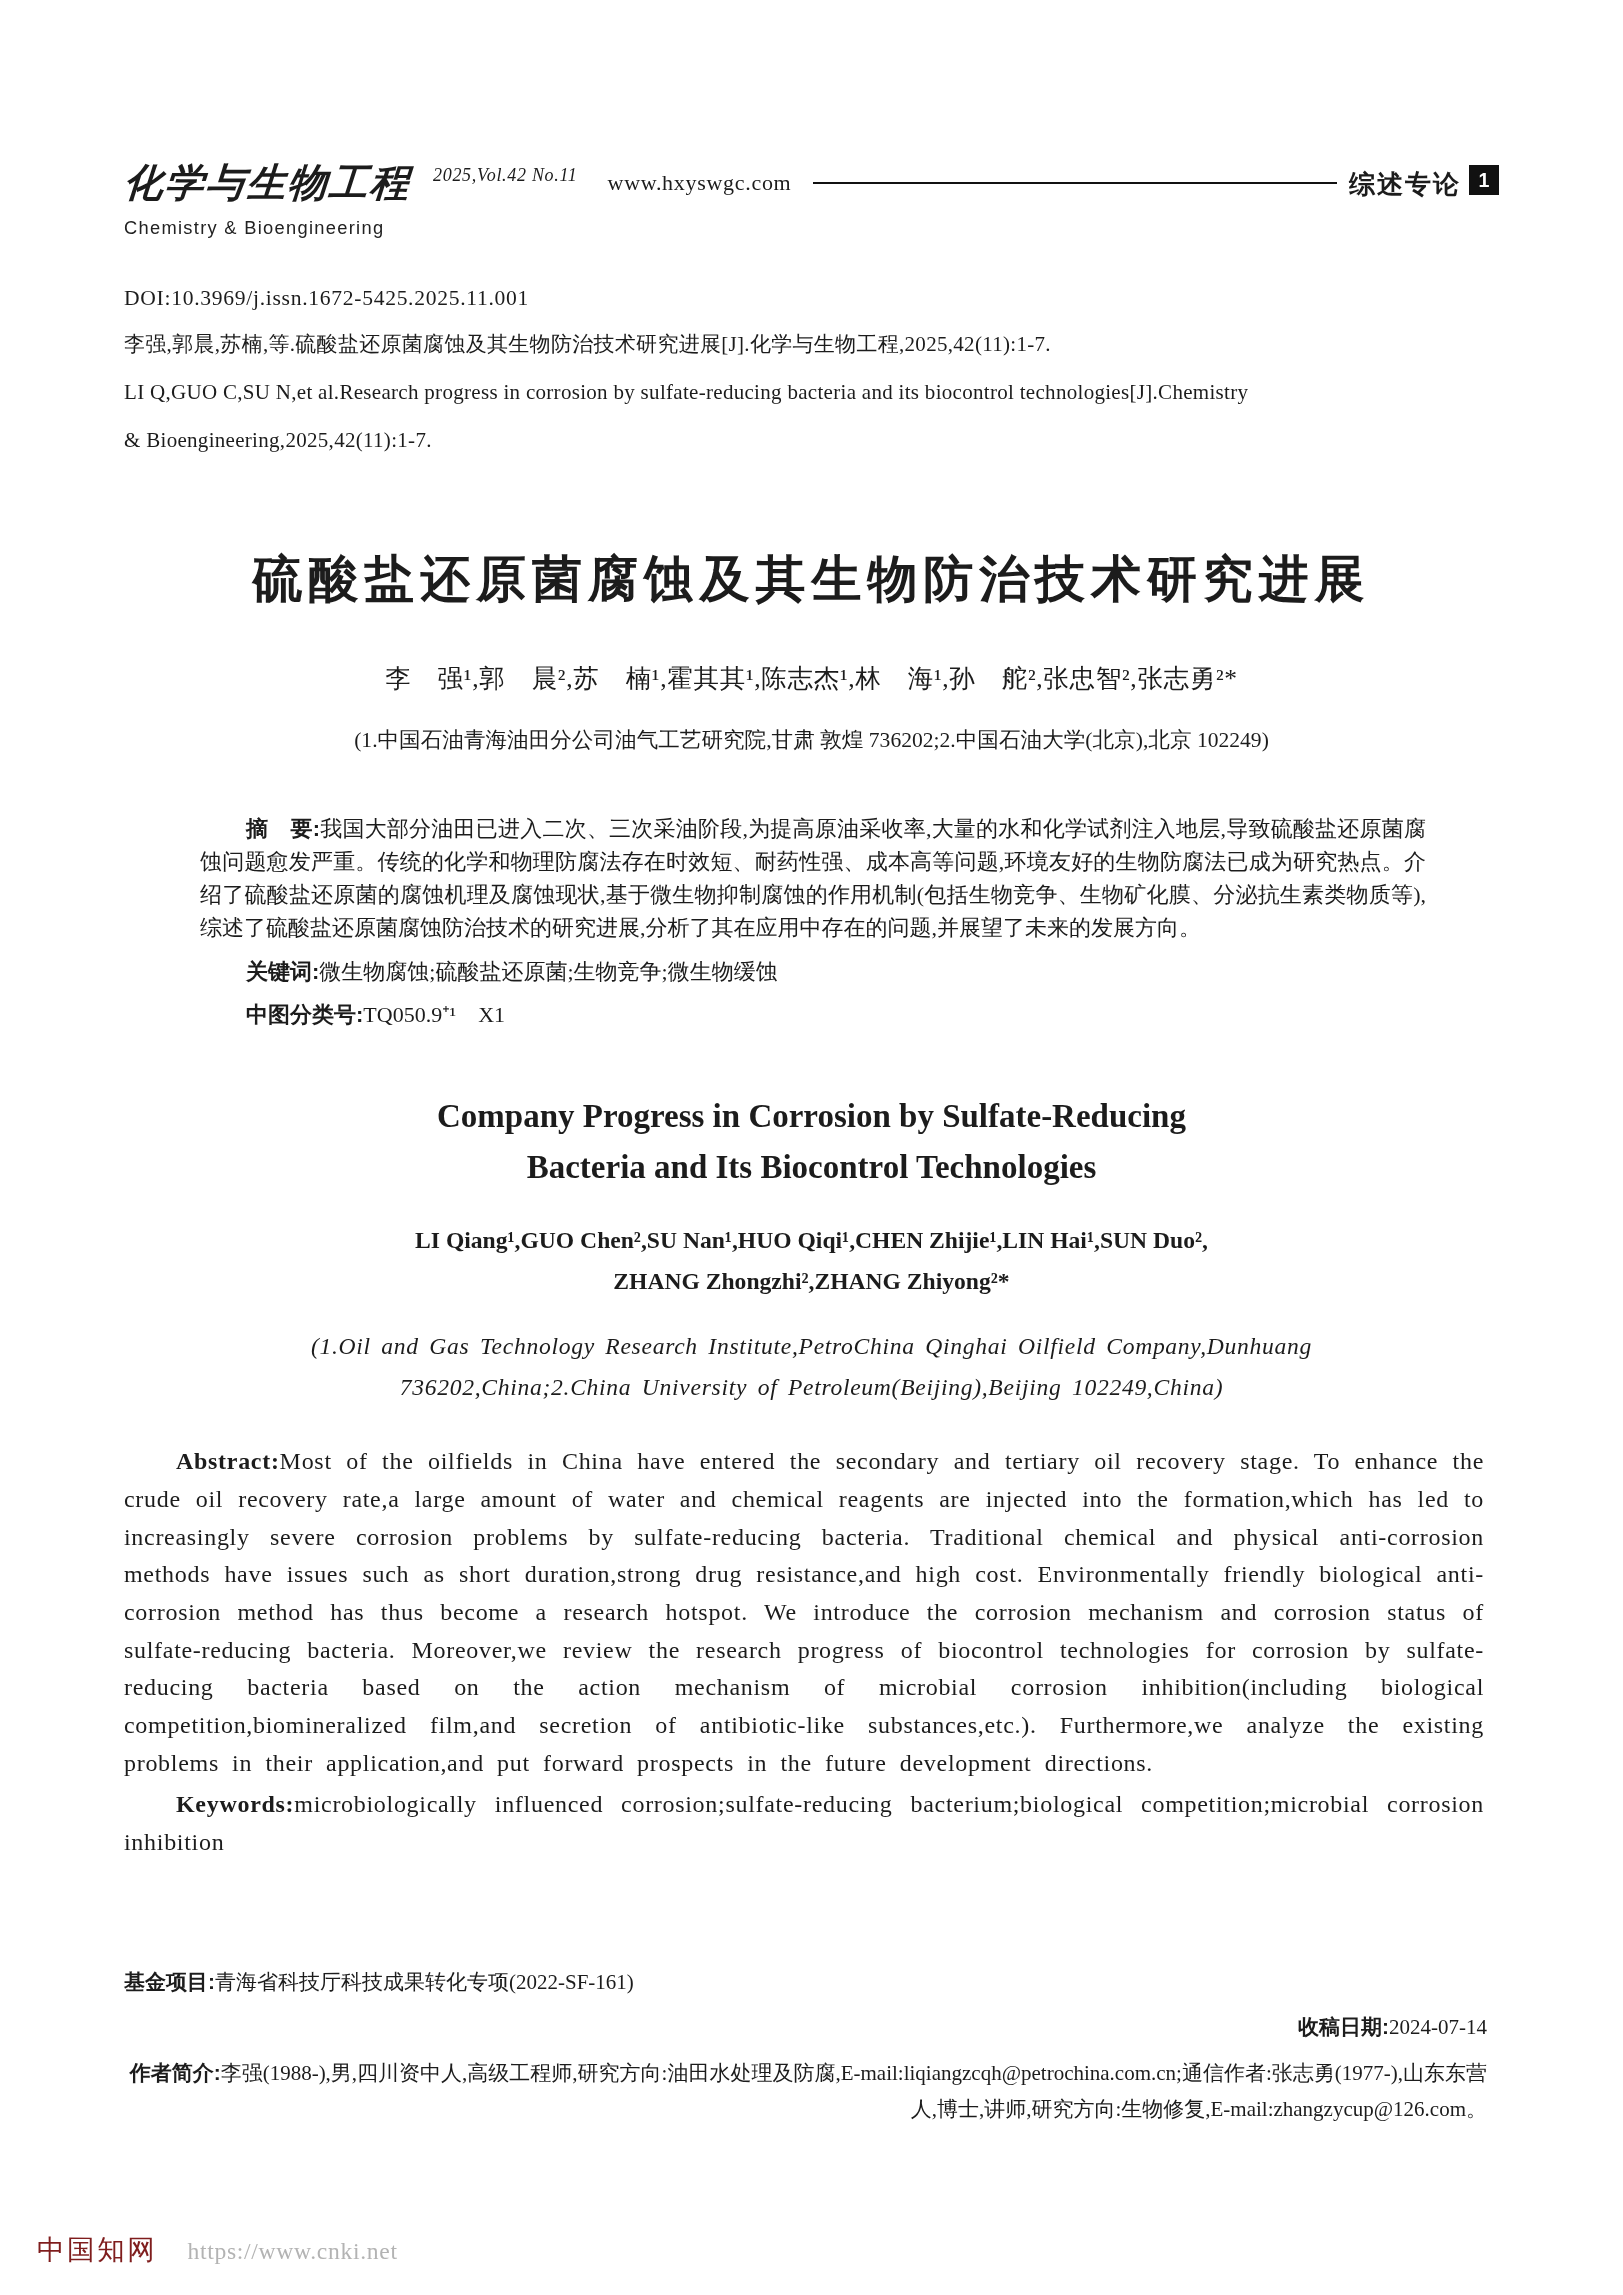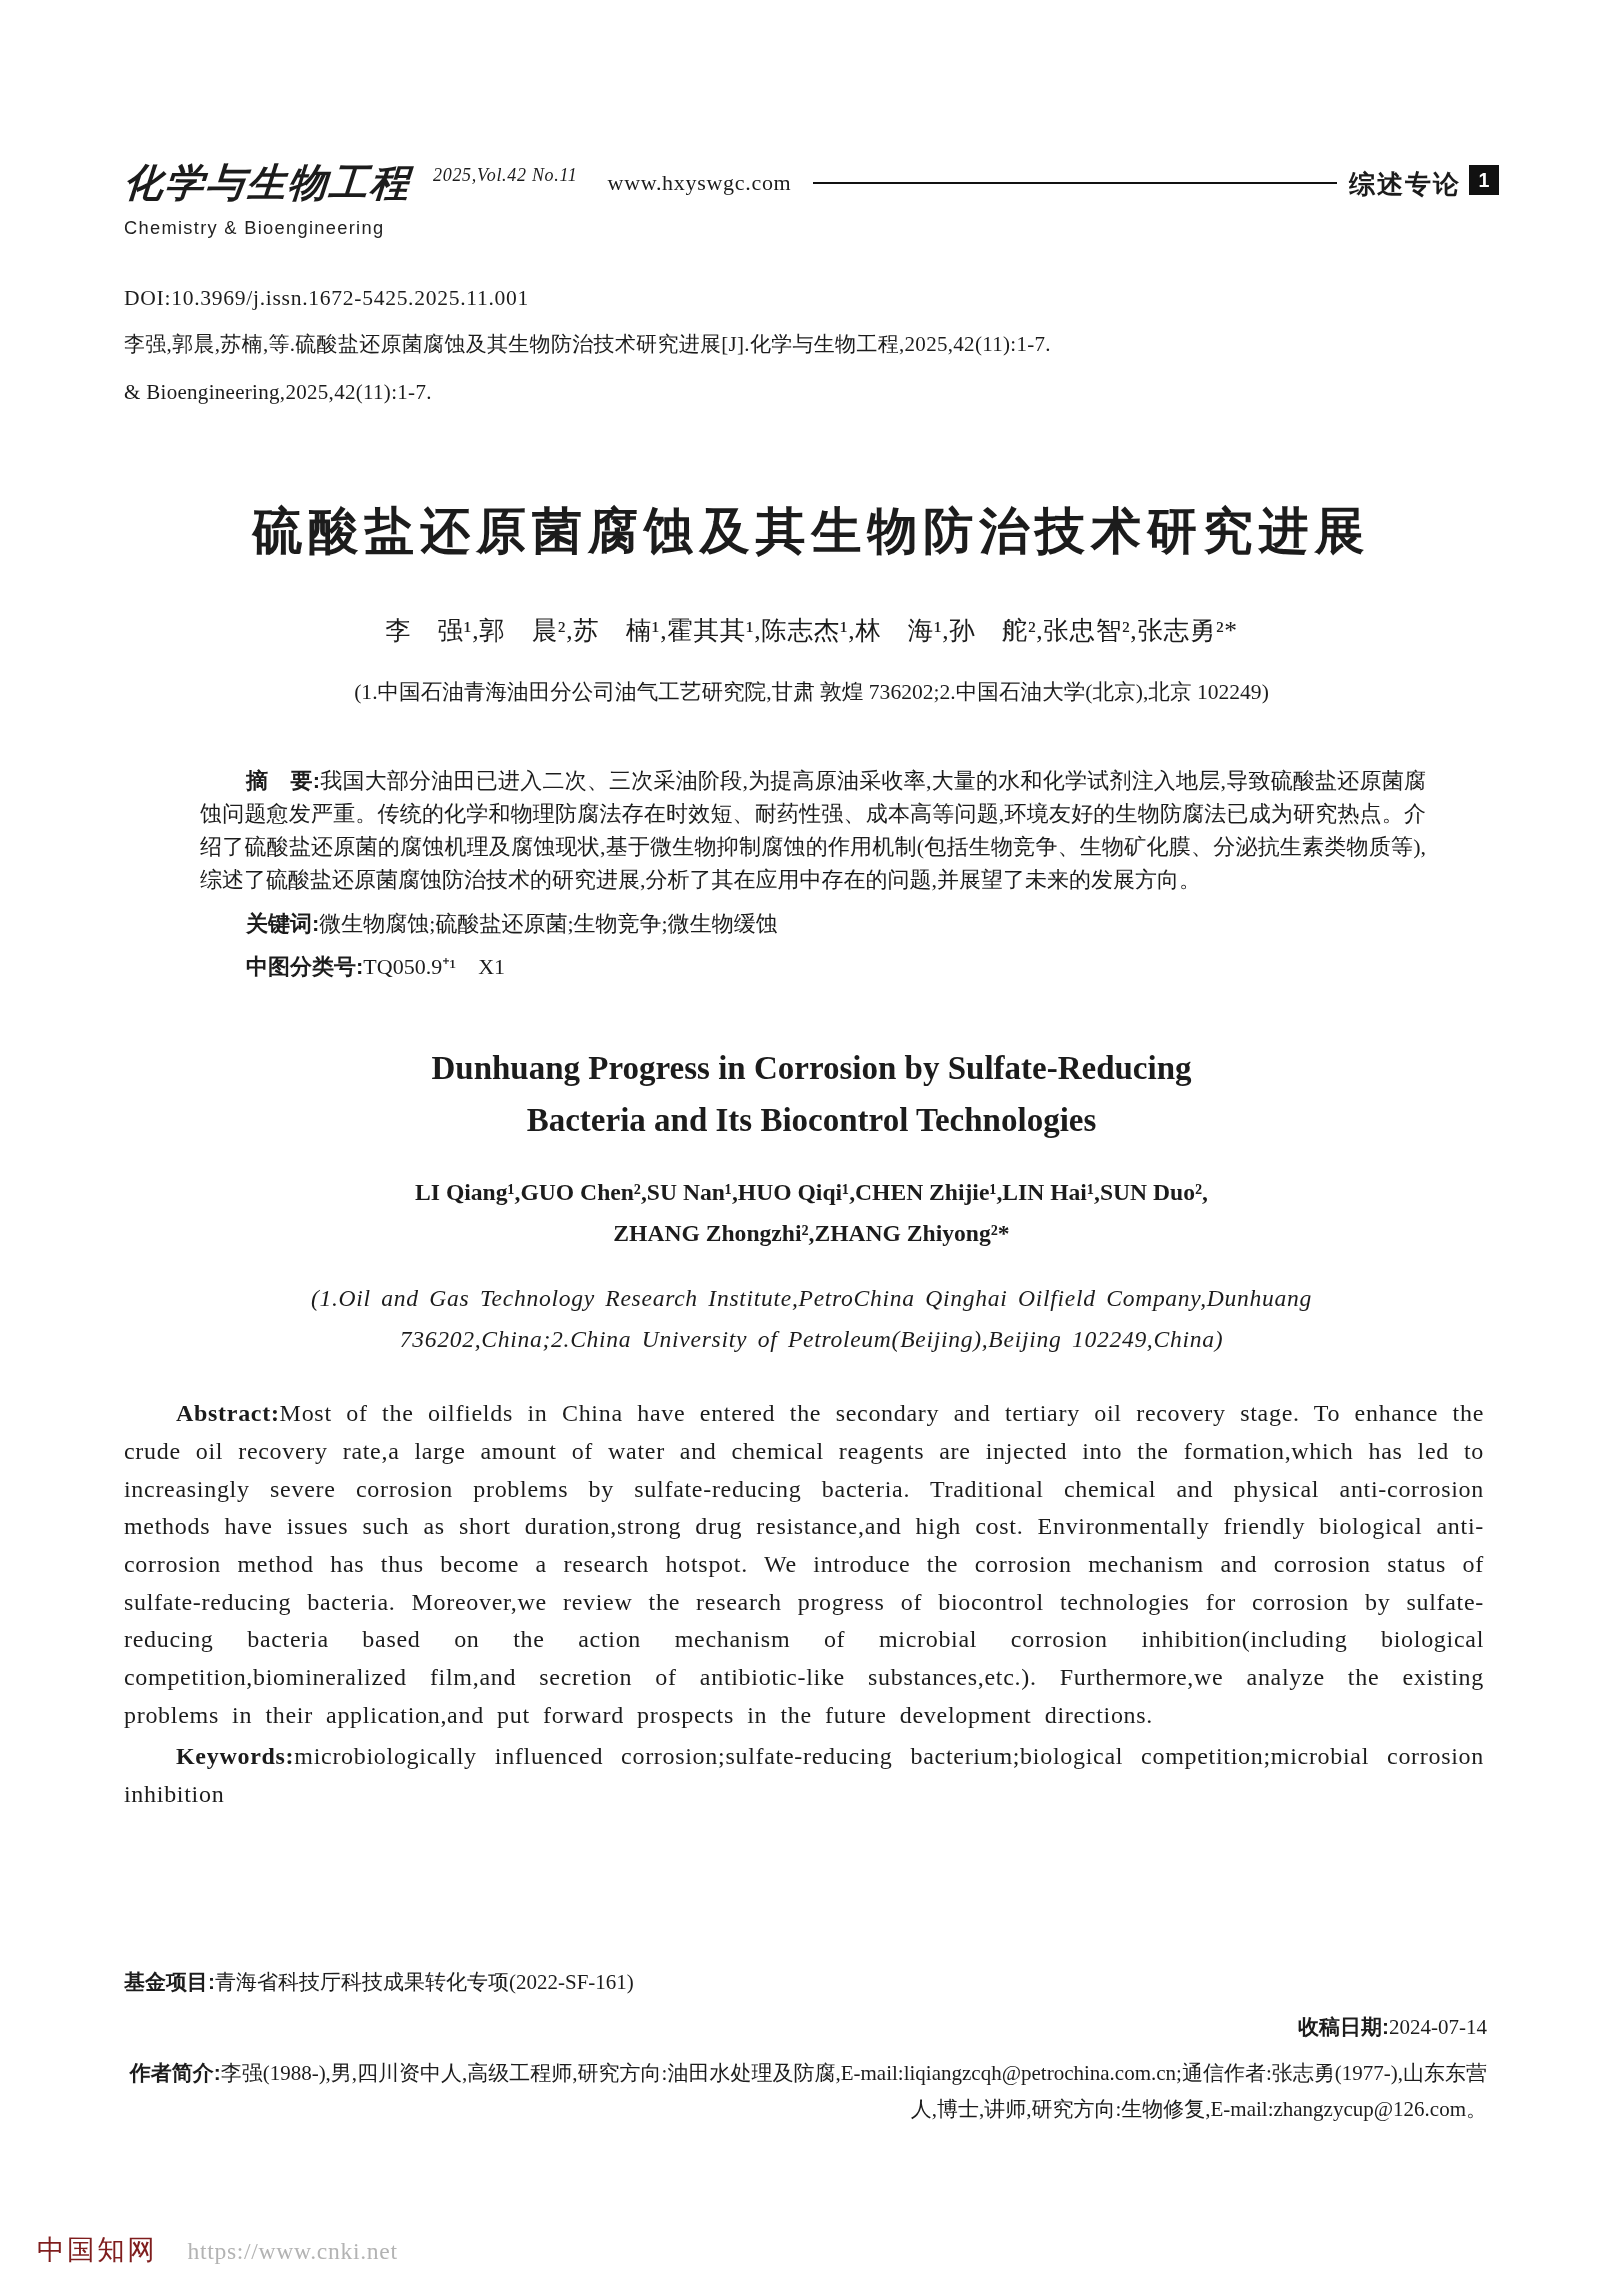--- a/index.html
+++ b/index.html
@@ -103,34 +103,35 @@
       </div>
       <div class="issue-info">2025,Vol.42 No.11</div>
       <div class="website">www.hxyswgc.com</div>
       <div class="header-rule"></div>
       <div class="column-title">综述专论</div>
       <div class="page-box">1</div>
     </div>
 
     <div class="doi">DOI:10.3969/j.issn.1672-5425.2025.11.001</div>
     <div class="cite">李强,郭晨,苏楠,等.硫酸盐还原菌腐蚀及其生物防治技术研究进展[J].化学与生物工程,2025,42(11):1-7.</div>
+    <div class="cite">LI Q,GUO C,SU N,et al.Research progress in corrosion by sulfate-reducing bacteria and its biocontrol technologies[J].Chemistry</div>
     <div class="cite">&amp; Bioengineering,2025,42(11):1-7.</div>
 
     <h1 class="title-cn">硫酸盐还原菌腐蚀及其生物防治技术研究进展</h1>
     <div class="authors-cn">李　强¹,郭　晨²,苏　楠¹,霍其其¹,陈志杰¹,林　海¹,孙　舵²,张忠智²,张志勇²*</div>
     <div class="affil-cn">(1.中国石油青海油田分公司油气工艺研究院,甘肃 敦煌 736202;2.中国石油大学(北京),北京 102249)</div>
 
     <div class="abstract-block">
       <p class="cn-par"><span class="b-sans">摘　要:</span><span>我国大部分油田已进入二次、三次采油阶段,为提高原油采收率,大量的水和化学试剂注入地层,导致硫酸盐还原菌腐蚀问题愈发严重。传统的化学和物理防腐法存在时效短、耐药性强、成本高等问题,环境友好的生物防腐法已成为研究热点。介绍了硫酸盐还原菌的腐蚀机理及腐蚀现状,基于微生物抑制腐蚀的作用机制(包括生物竞争、生物矿化膜、分泌抗生素类物质等),综述了硫酸盐还原菌腐蚀防治技术的研究进展,分析了其在应用中存在的问题,并展望了未来的发展方向。</span></p>
       <p class="cn-par kw"><span class="b-sans">关键词:</span><span>微生物腐蚀;硫酸盐还原菌;生物竞争;微生物缓蚀</span></p>
       <p class="cn-par kw"><span class="b-sans">中图分类号:</span><span>TQ050.9⁺¹　X1</span></p>
     </div>
 
     <div class="en-title">
-      <div>Dunhuang Progress in Corrosion by Sulfate-Reducing</div>
+      <div>Company Progress in Corrosion by Sulfate-Reducing</div>
       <div>Bacteria and Its Biocontrol Technologies</div>
     </div>
     <div class="en-authors">
       <div>LI Qiang¹,GUO Chen²,SU Nan¹,HUO Qiqi¹,CHEN Zhijie¹,LIN Hai¹,SUN Duo²,</div>
       <div>ZHANG Zhongzhi²,ZHANG Zhiyong²*</div>
     </div>
     <div class="en-affil">(1.Oil and Gas Technology Research Institute,PetroChina Qinghai Oilfield Company,Dunhuang 736202,China;2.China University of Petroleum(Beijing),Beijing 102249,China)</div>
 
     <p class="en-par"><span class="b-serif">Abstract:</span><span>Most of the oilfields in China have entered the secondary and tertiary oil recovery stage. To enhance the crude oil recovery rate,a large amount of water and chemical reagents are injected into the formation,which has led to increasingly severe corrosion problems by sulfate-reducing bacteria. Traditional chemical and physical anti-corrosion methods have issues such as short duration,strong drug resistance,and high cost. Environmentally friendly biological anti-corrosion method has thus become a research hotspot. We introduce the corrosion mechanism and corrosion status of sulfate-reducing bacteria. Moreover,we review the research progress of biocontrol technologies for corrosion by sulfate-reducing bacteria based on the action mechanism of microbial corrosion inhibition(including biological competition,biomineralized film,and secretion of antibiotic-like substances,etc.). Furthermore,we analyze the existing problems in their application,and put forward prospects in the future development directions.</span></p>
     <p class="en-par kwp"><span class="b-serif">Keywords:</span><span>microbiologically influenced corrosion;sulfate-reducing bacterium;biological competition;microbial corrosion inhibition</span></p>

